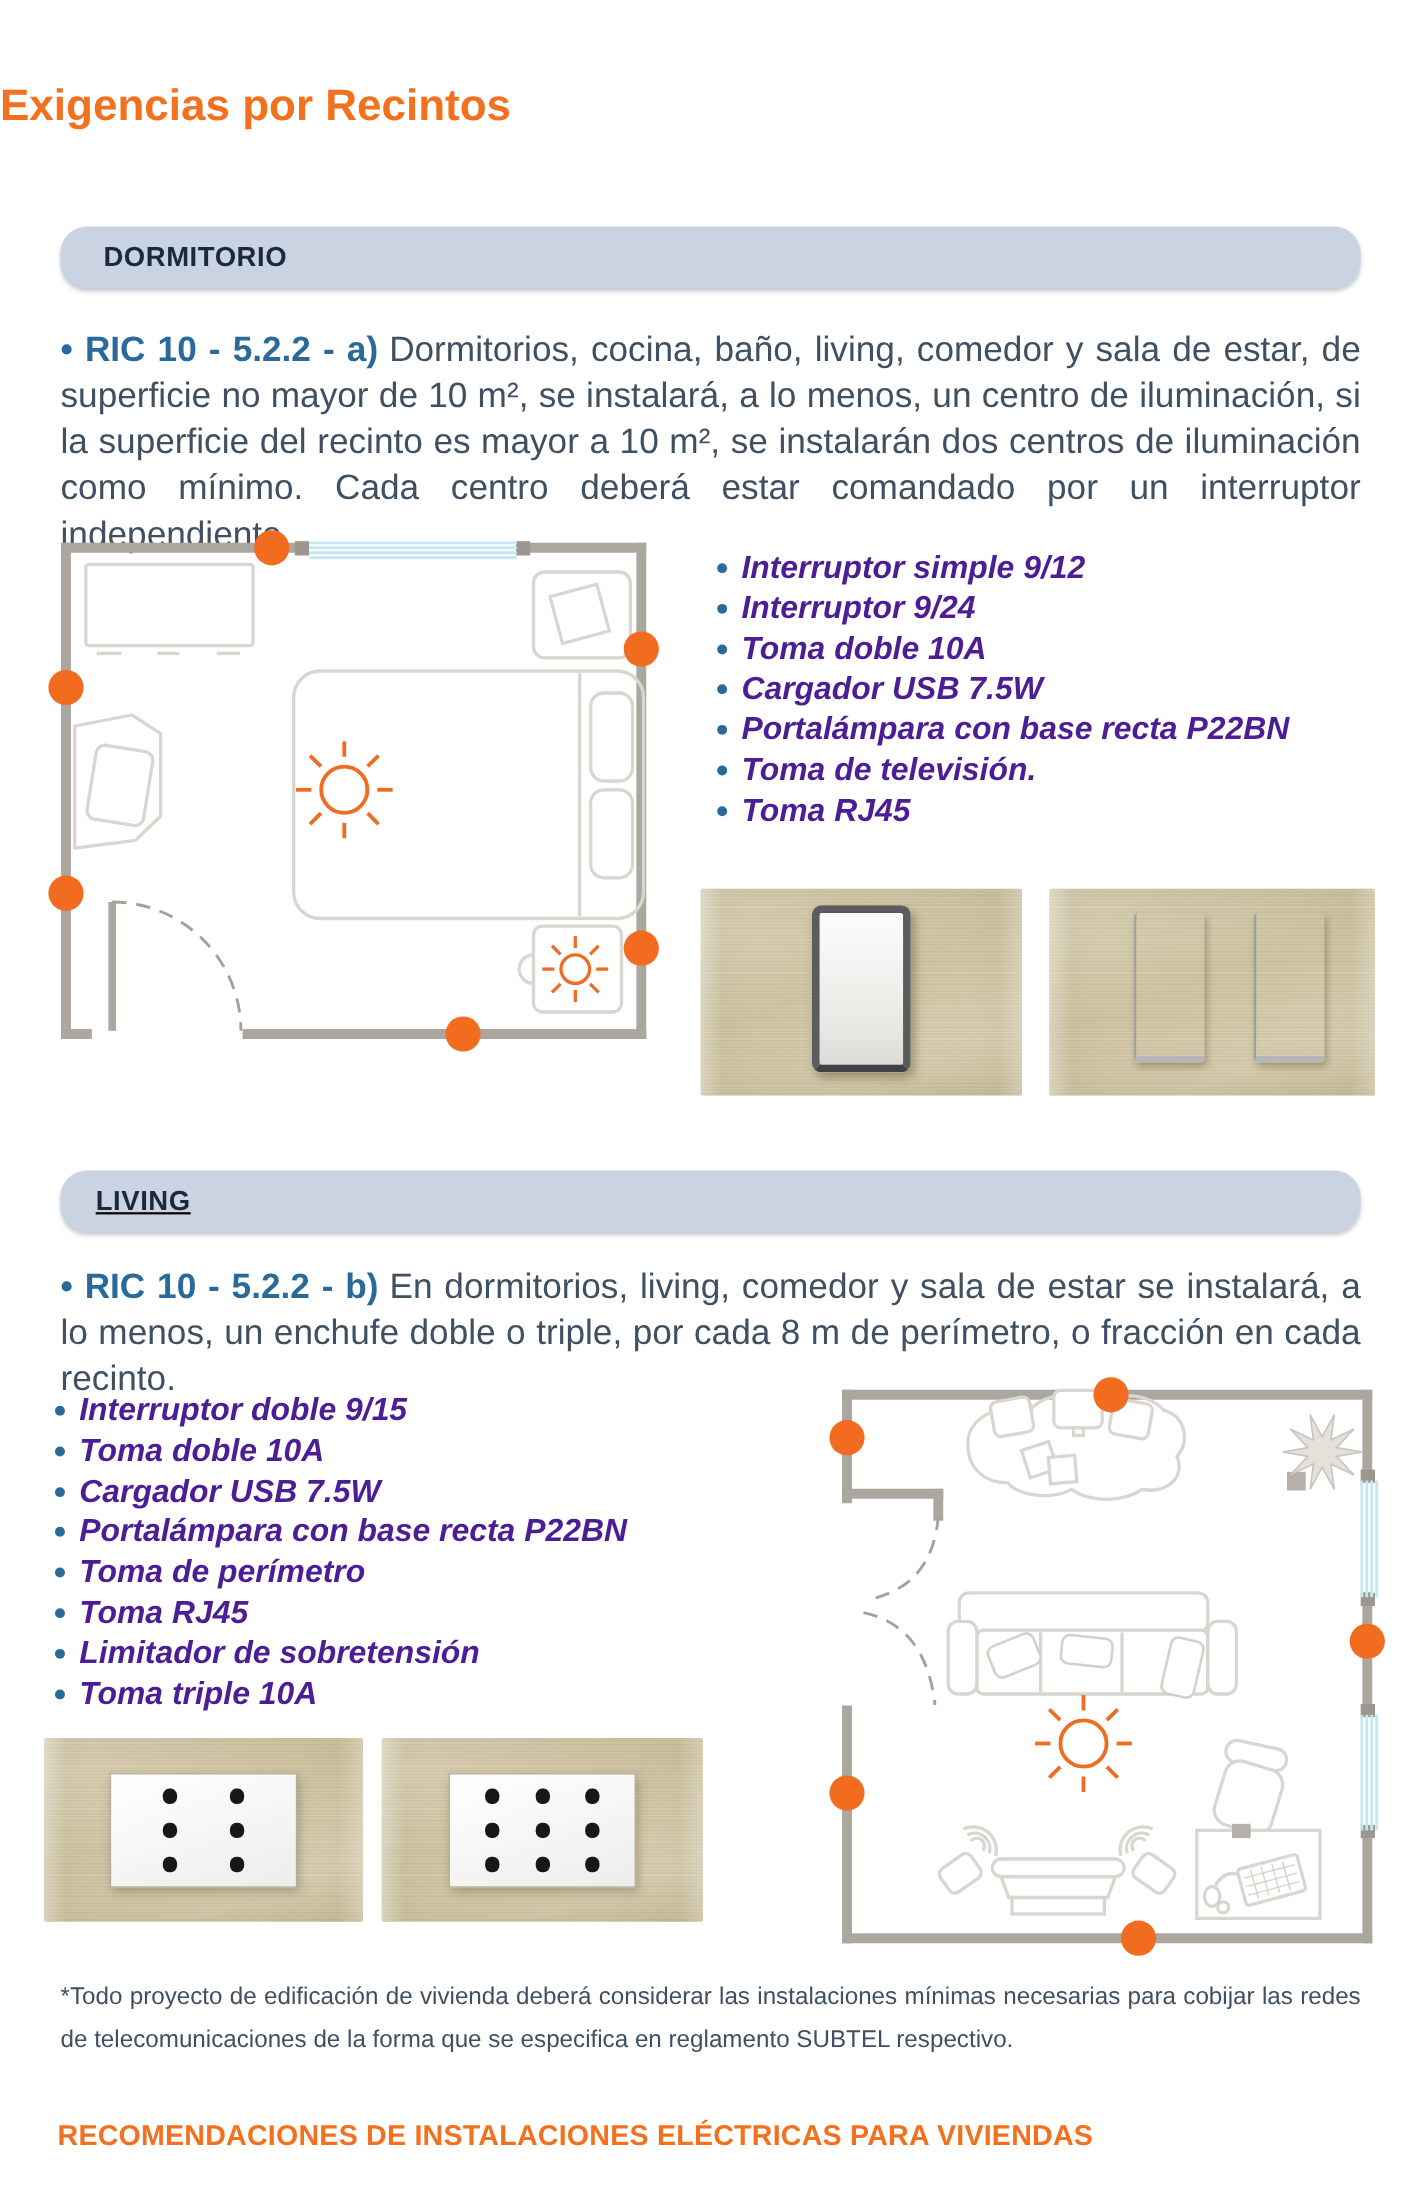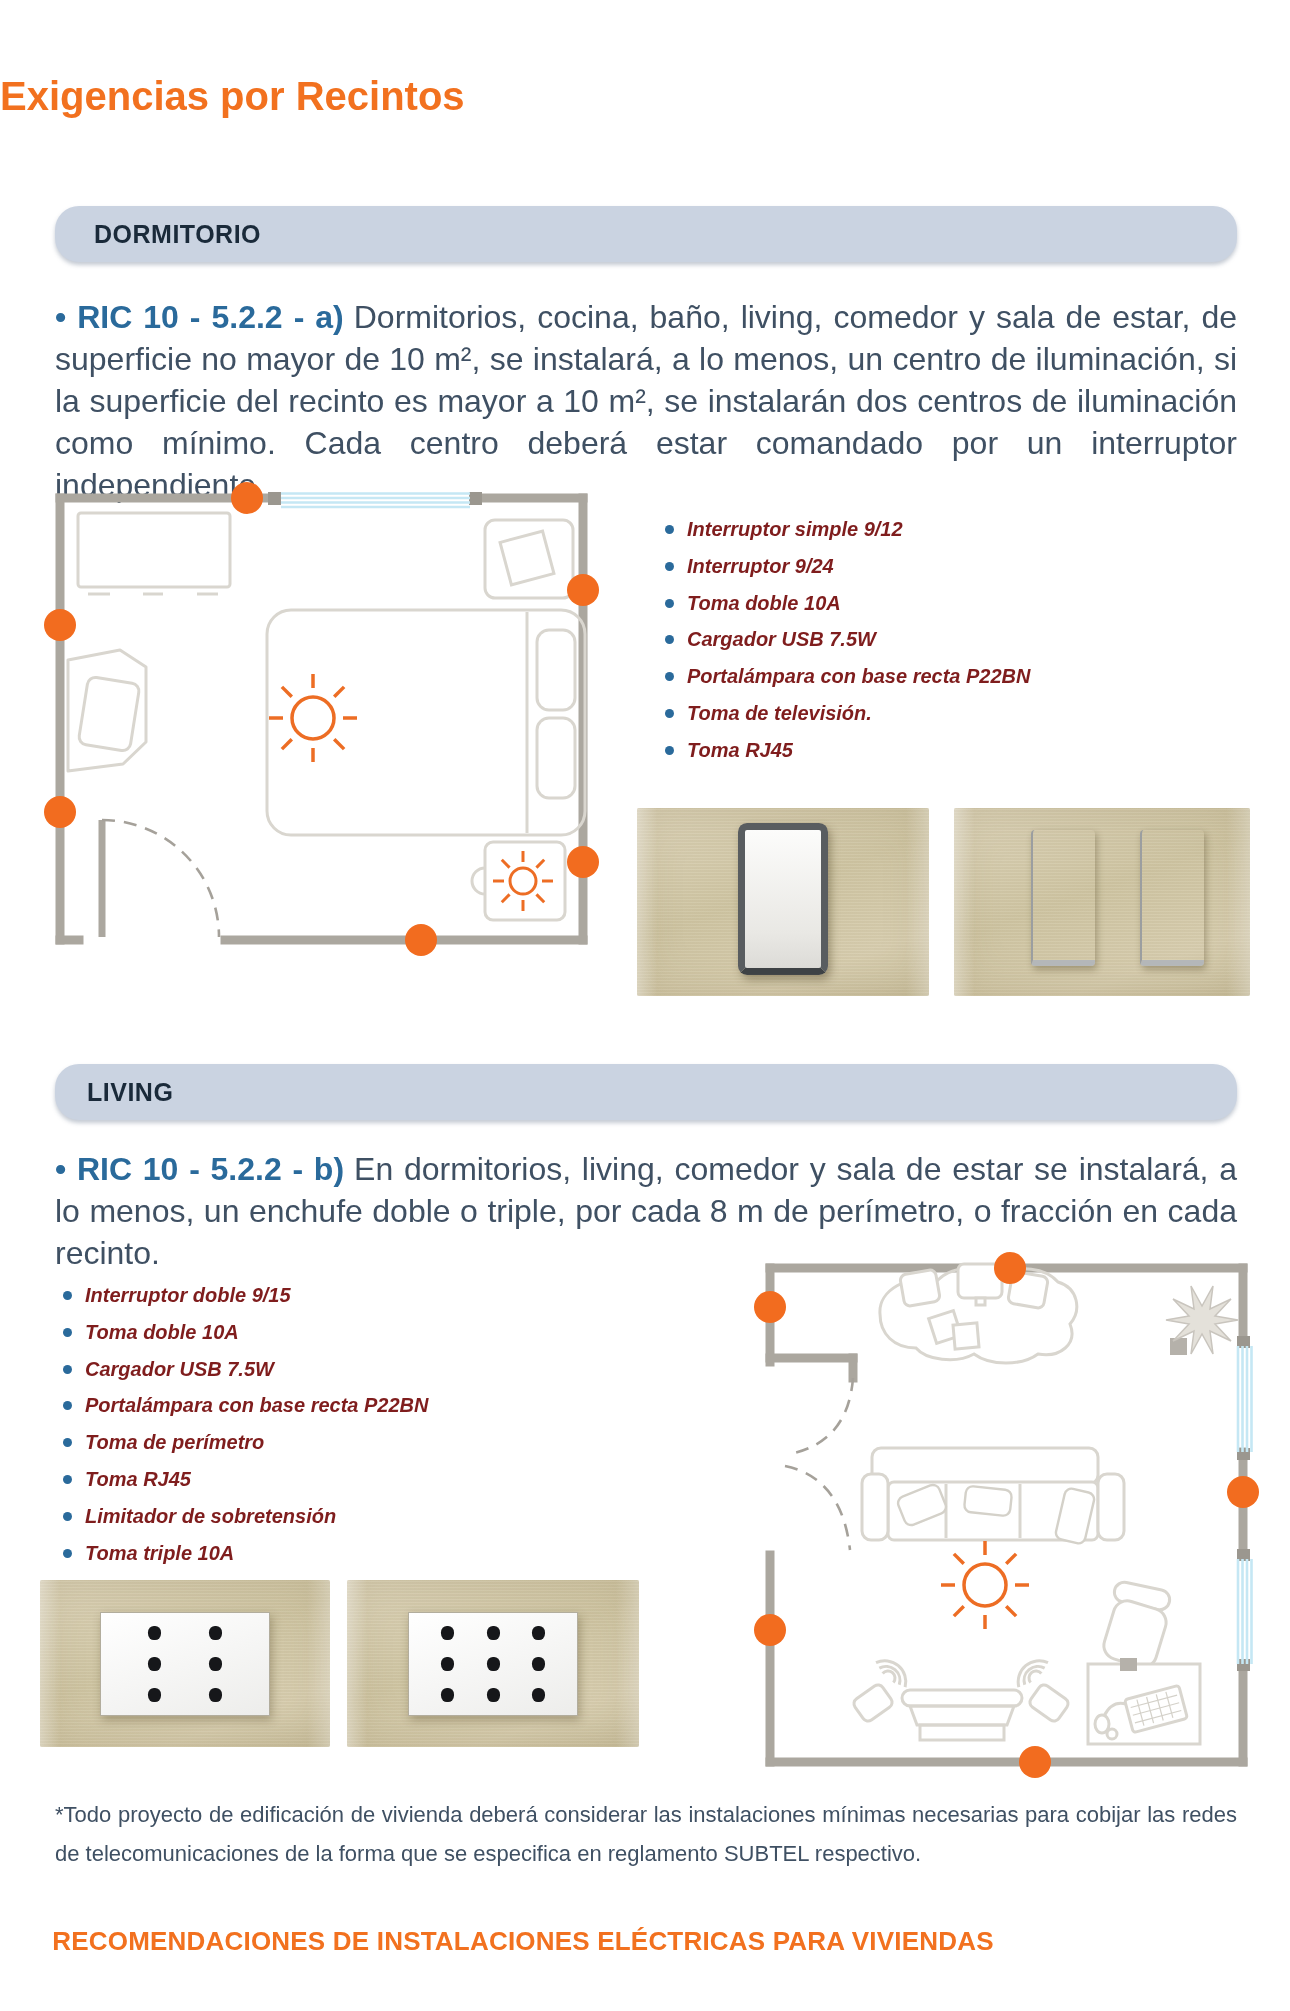--- a/index.html
+++ b/index.html
@@ -5,28 +5,28 @@
   html,body{margin:0;padding:0;background:#fff;}
   .page{position:relative;width:1290px;height:2011px;background:#ffffff;overflow:hidden;
         font-family:"Liberation Sans",sans-serif;}
   .title{position:absolute;top:74px;left:0;width:1290px;margin:0;
          font-size:40px;font-weight:bold;color:#f2711f;letter-spacing:0px;}
   .banner{position:absolute;left:55px;width:1182px;height:56px;background:#cad3e1;
           border-radius:24px;box-shadow:0 3px 4px rgba(125,137,158,.45);
           display:flex;align-items:center;padding-left:32px;box-sizing:border-box;}
   .banner span{font-size:25px;font-weight:bold;color:#1a2a3a;letter-spacing:.5px;}
   .banner-dorm{top:206px;padding-left:39px;}
-  .banner-living{top:1064px;}
+  .banner-living{top:1064px;text-decoration:underline;}
   .para{position:absolute;left:55px;width:1182px;margin:0;font-size:32px;
         line-height:42px;color:#3f5063;text-align:justify;}
   .para-a{top:296px;}
   .para-b{top:1148px;}
   .lead{color:#2a6a9b;font-weight:bold;margin-right:10px;white-space:nowrap;}
-  .list{position:absolute;list-style:none;margin:13px;padding:0;font-size:20px;
-        font-weight:bold;font-style:italic;color:#7f1d1d;}
+  .list{position:absolute;list-style:none;margin:0;padding:0;font-size:29px;
+        font-weight:bold;font-style:italic;color:#4c1d95;}
   .list li{position:relative;padding-left:24px;line-height:36.8px;}
   .list li::before{content:"";position:absolute;left:2px;top:14px;width:9px;height:9px;
         border-radius:50%;background:#2a6a9b;}
   .list-dorm{left:650px;top:498px;}
   .list-living{left:48px;top:1264px;line-height:37px;}
   
   .photo{position:absolute;border-radius:2px;overflow:hidden;
          background:linear-gradient(160deg,#ddd4ba 0%,#cfc5a3 45%,#d8ceb0 78%,#cdc3a2 100%);
          box-shadow:inset 0 0 46px rgba(125,105,55,.22);}
   .photo::after{content:"";position:absolute;inset:0;

